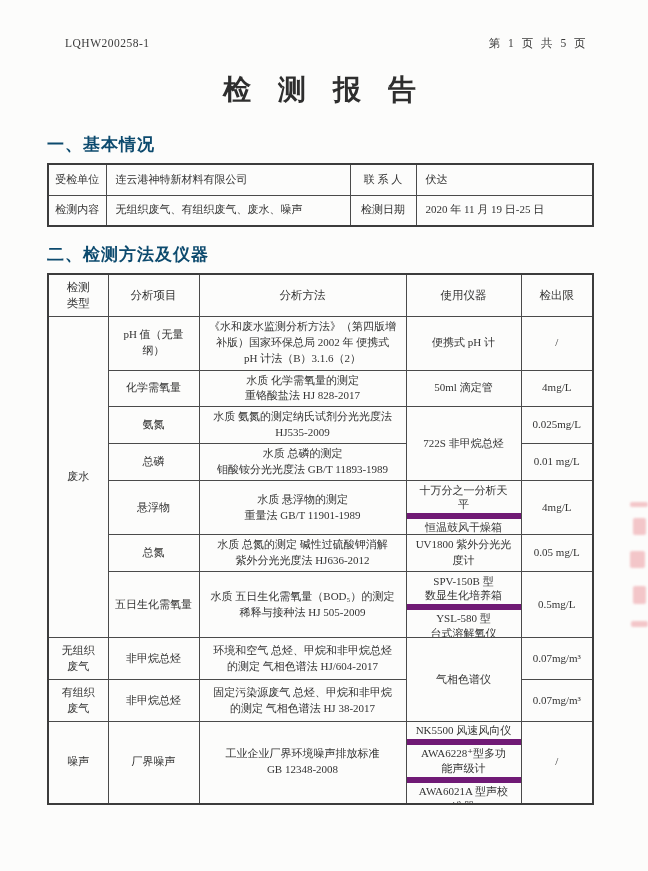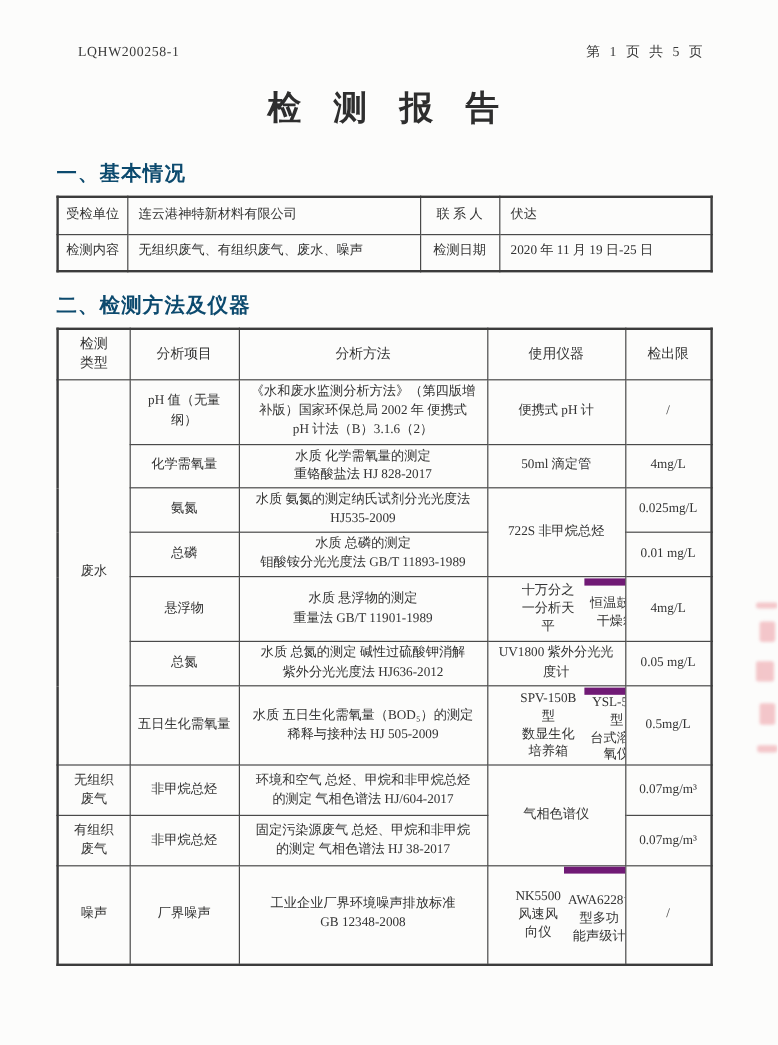--- a/index.html
+++ b/index.html
@@ -32,21 +32,21 @@
   
   .t2 tr.h-head{height:42px;}
   .t2 tr.h-ph{height:54px;}
   .t2 tr.h-std{height:36px;}
   .t2 tr.h-ss{height:54px;}
   .t2 tr.h-bod{height:66px;}
   .t2 tr.h-gas{height:42px;}
   .t2 tr.h-noise{height:82px;}
   .t2 .head{font-size:11.5px;}
   td.stack{padding:0;}
-  .stack-inner{display:flex;width:100%;padding-left:20px;}
+  .stack-inner{display:flex;flex-direction:column;width:100%;}
   .h-ss .stack-inner{height:52px;}
   .h-bod .stack-inner{height:64px;}
   .h-noise .stack-inner{height:80px;}
   .sub{flex:1 1 auto;display:flex;align-items:center;justify-content:center;
     border-top:6px solid #701a75;padding:1px 3px;white-space:pre-line;line-height:1.35;}
   .sub:first-child{border-top:none;}
   .sub.g1{flex-grow:1;} .sub.g2{flex-grow:2;}
   
   .stamp{position:absolute;background:#e87d86;opacity:.42;border-radius:2px;filter:blur(1.2px);}
 </style>

